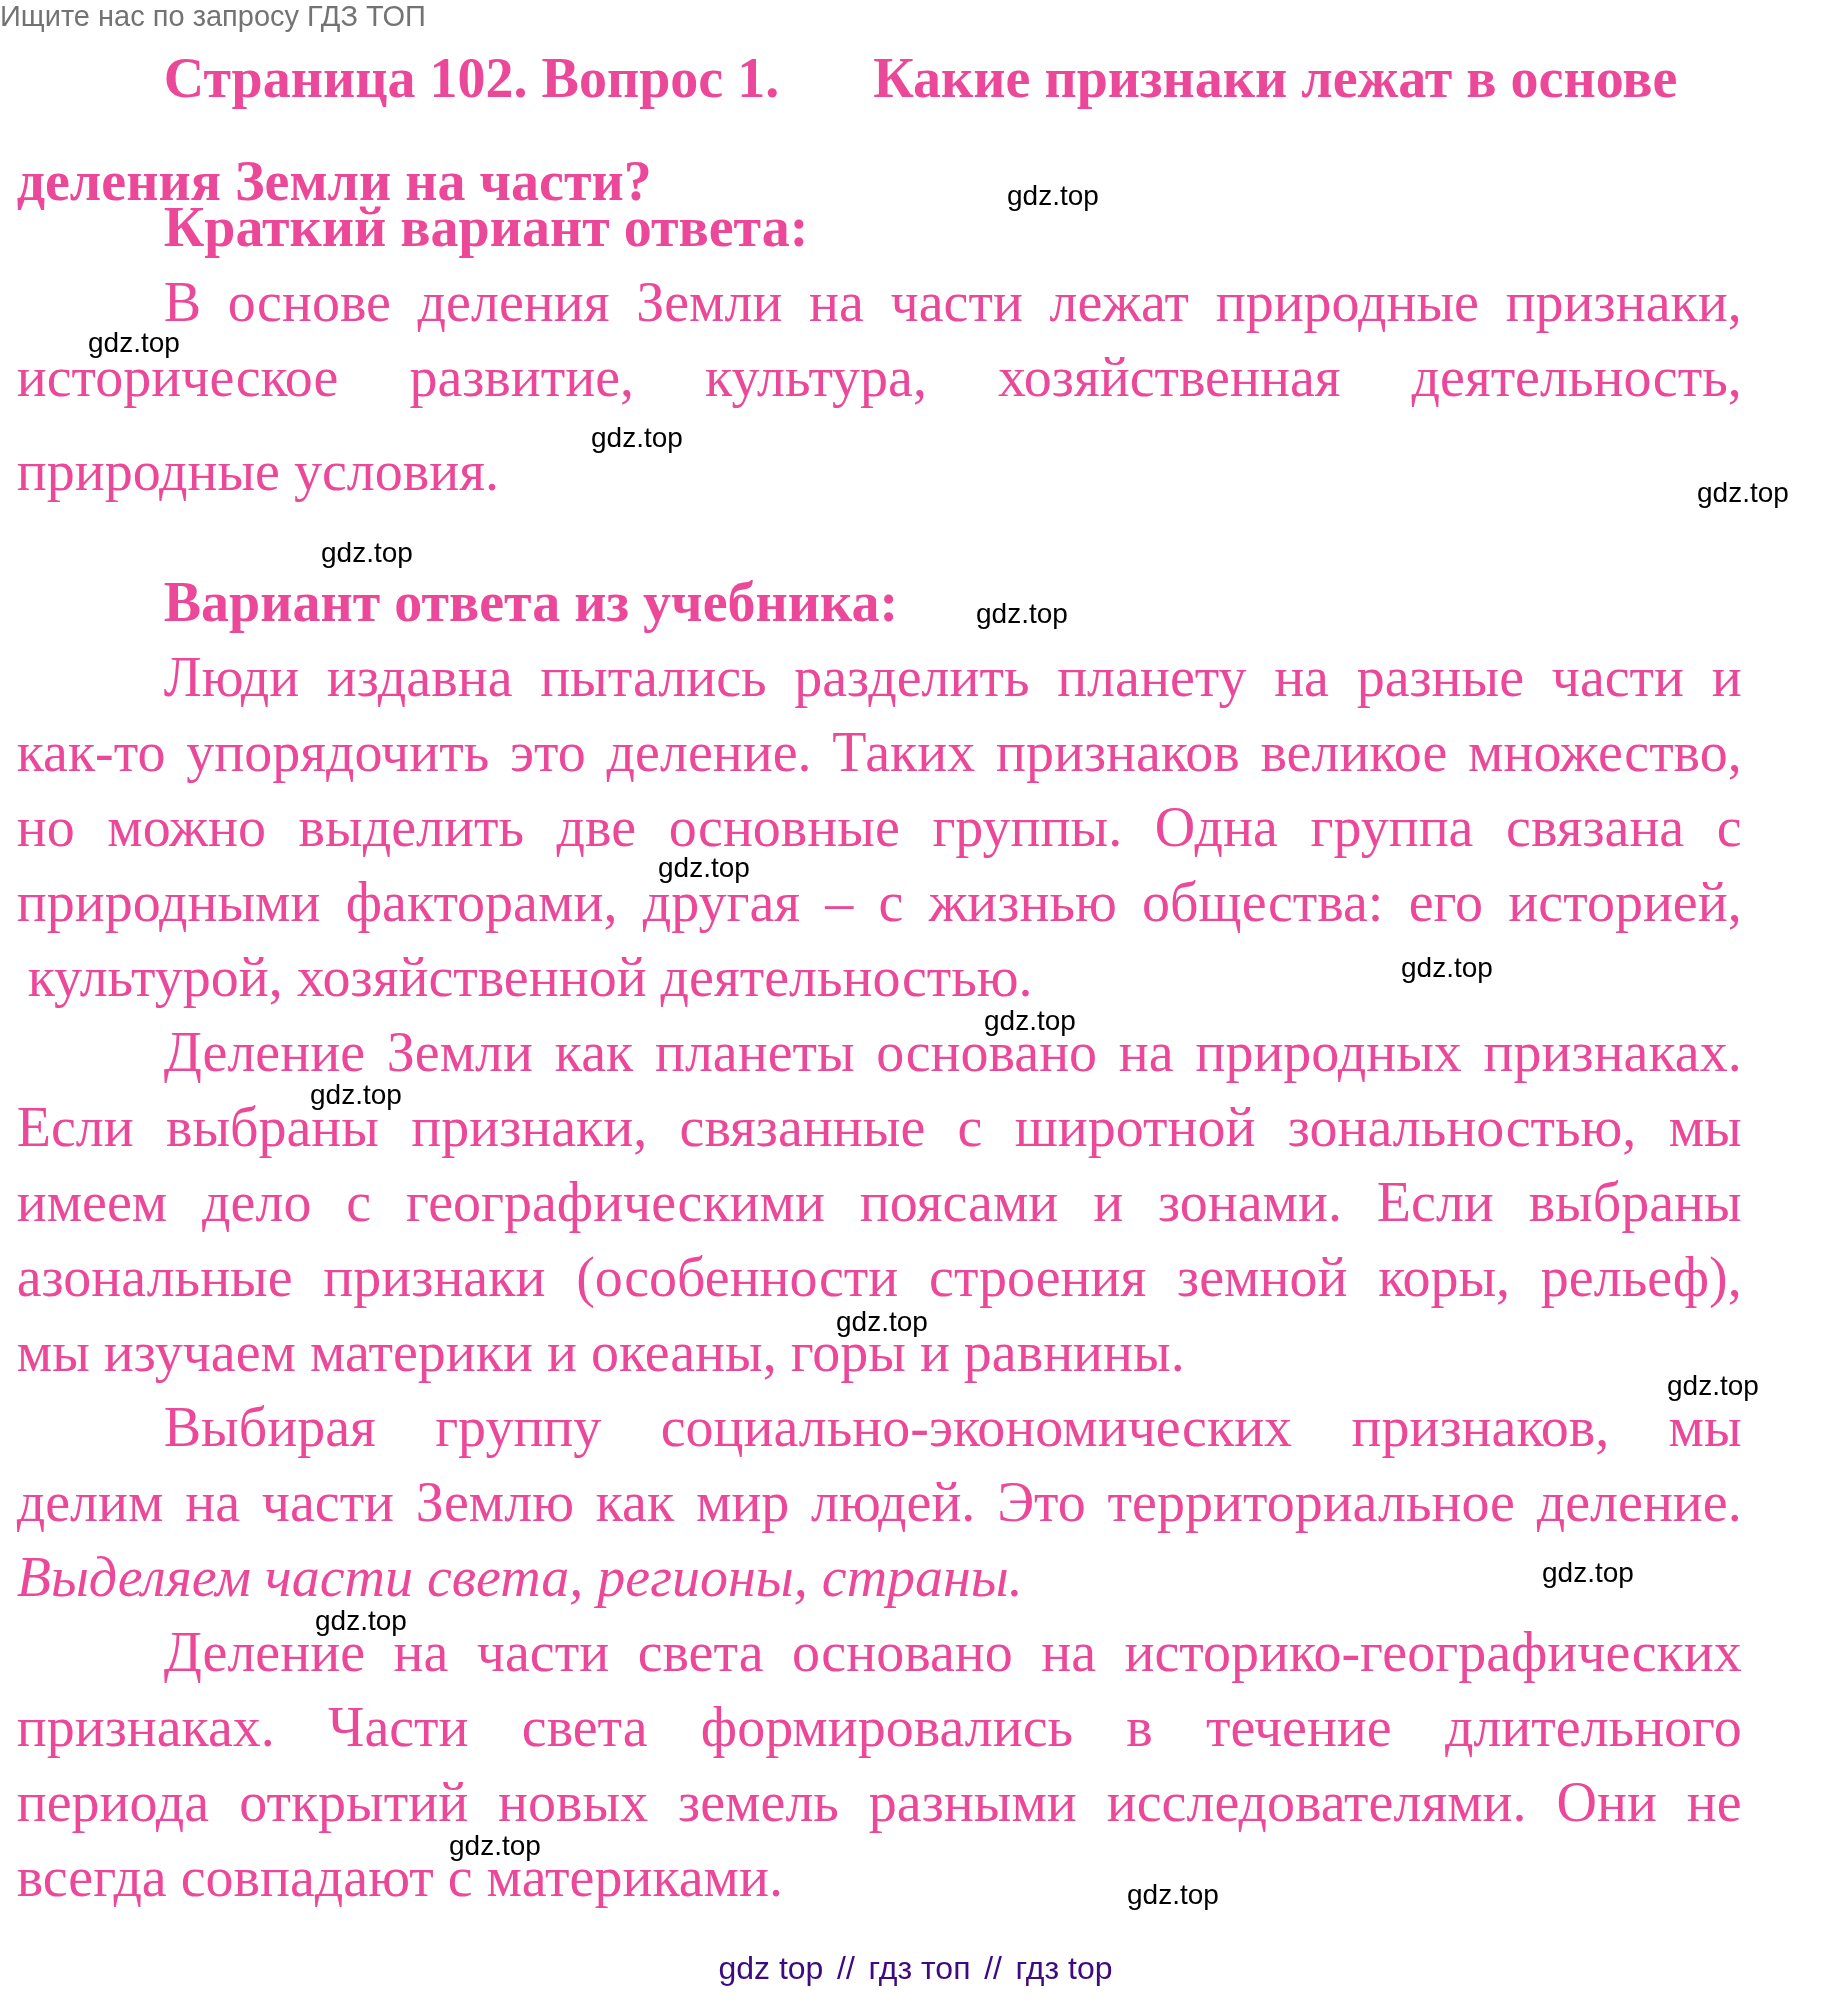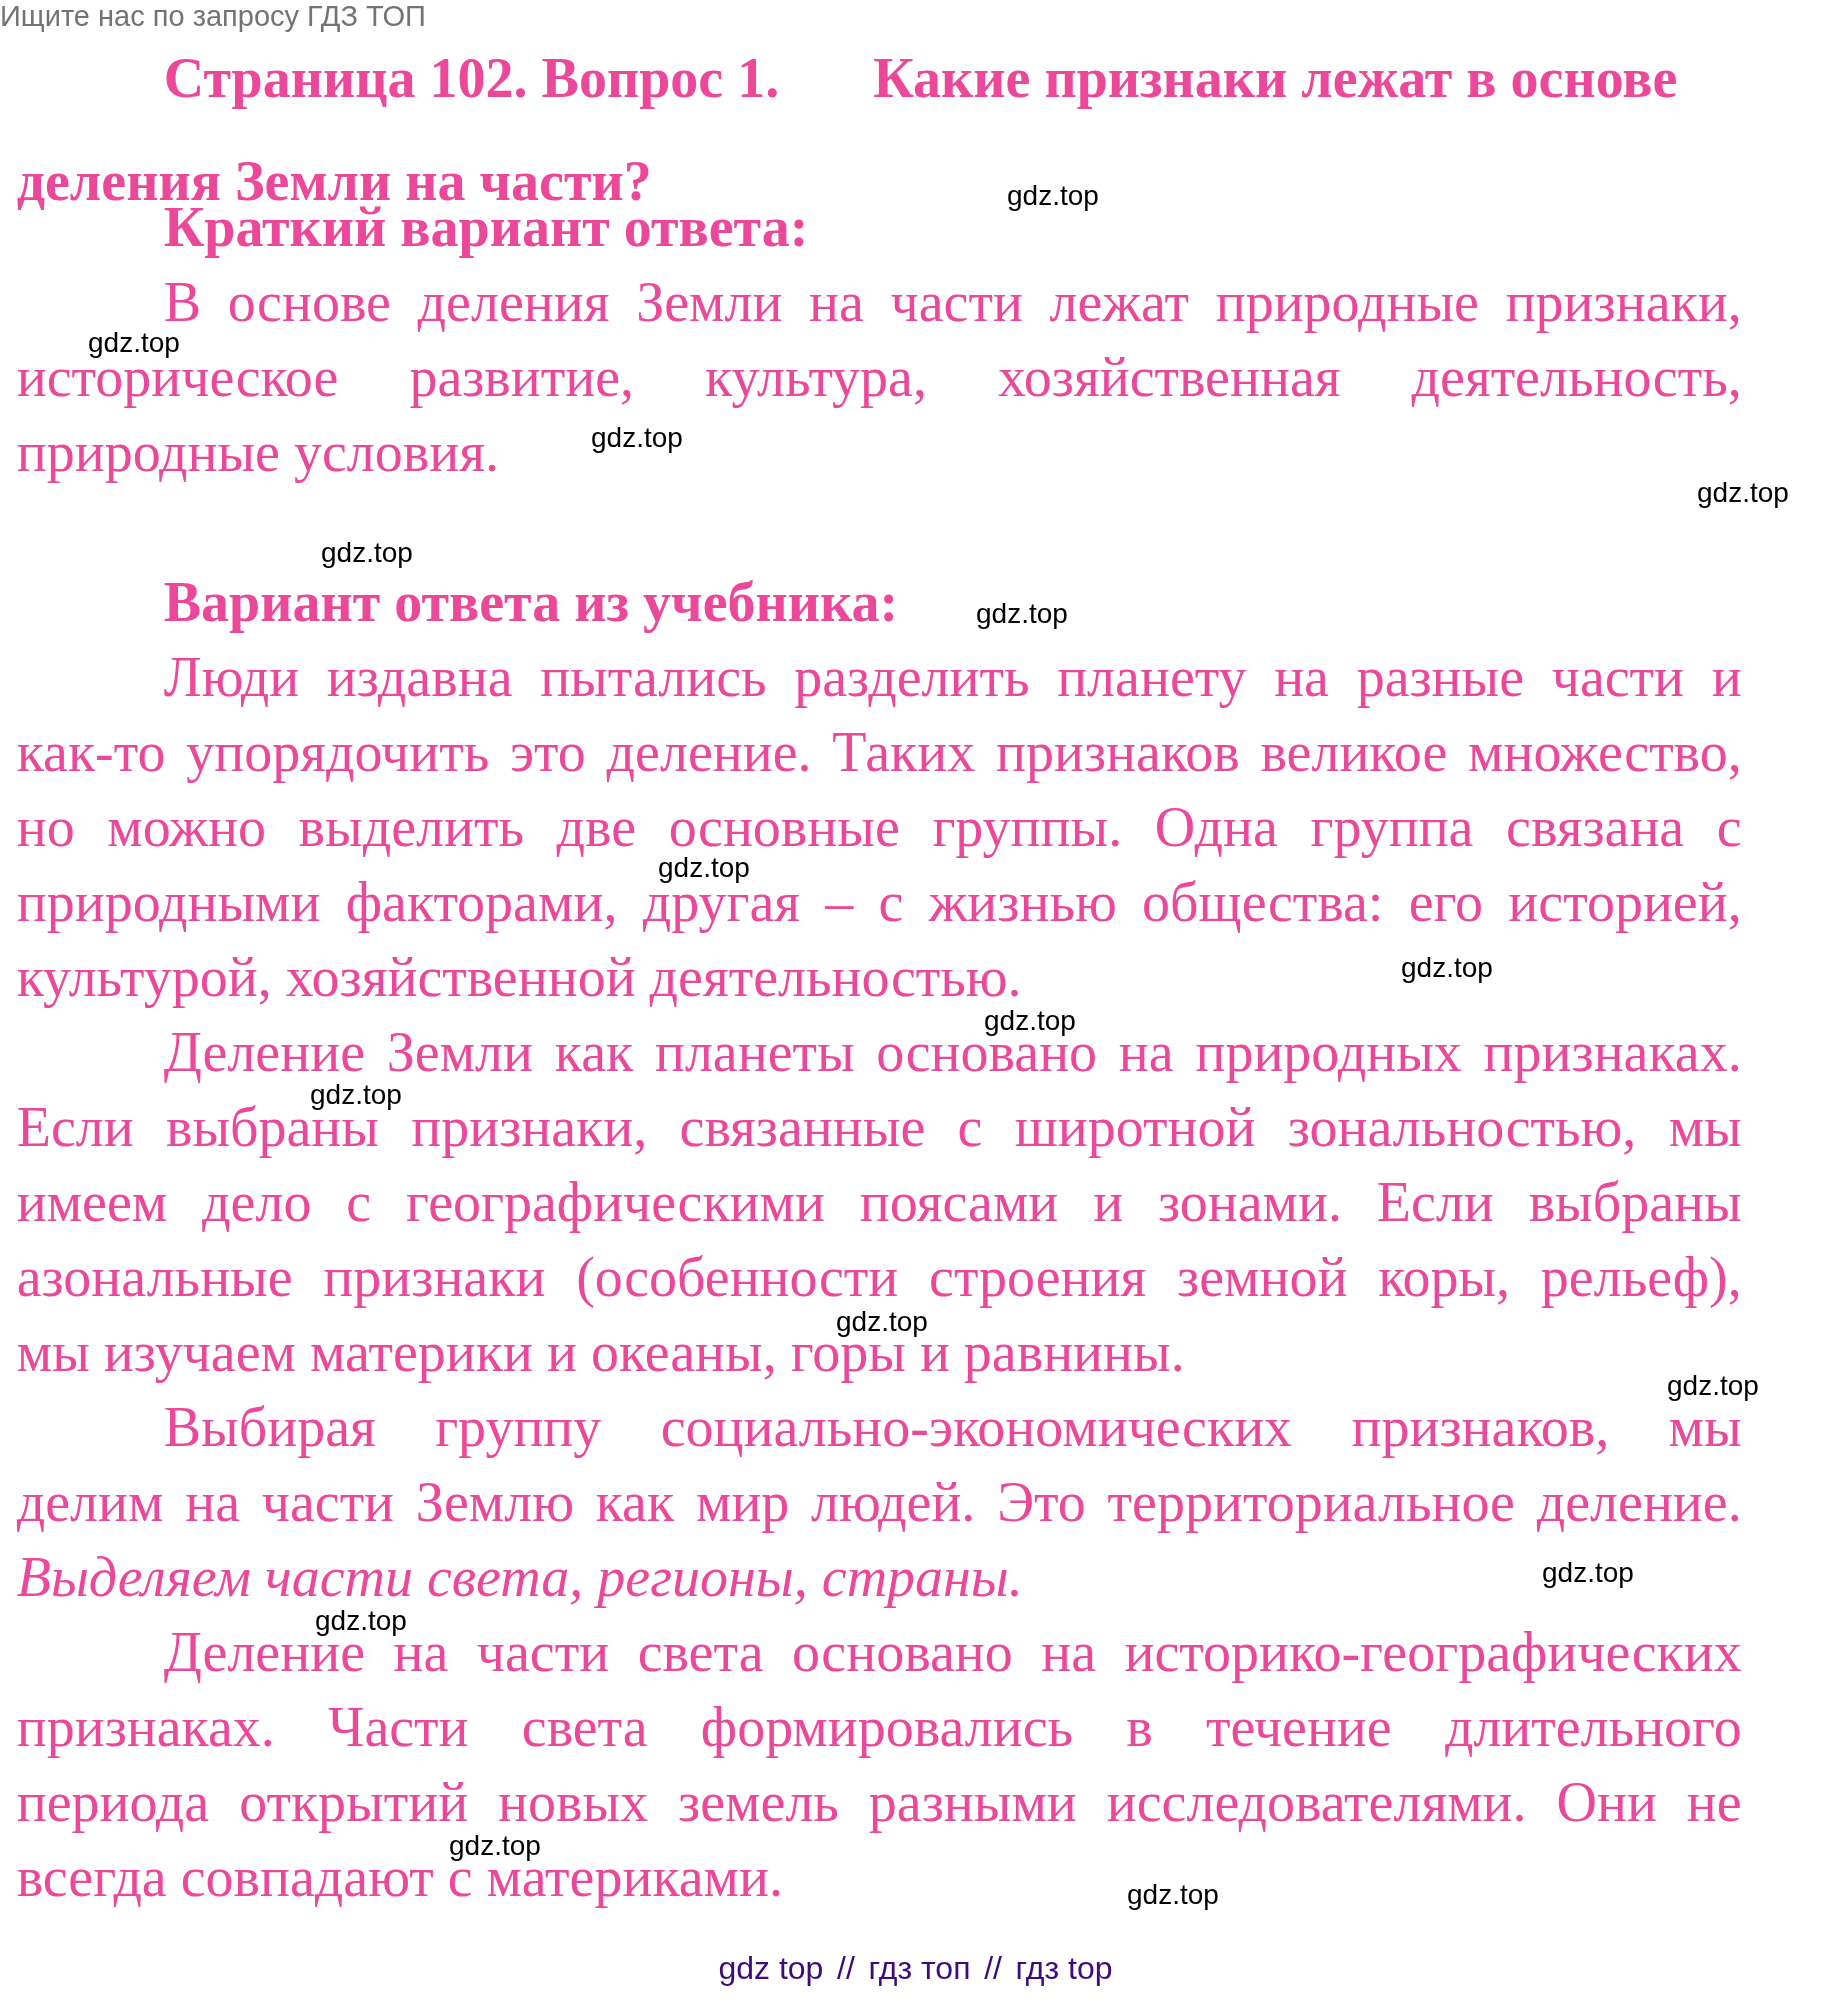--- a/index.html
+++ b/index.html
@@ -34,28 +34,28 @@
 <div class="banner">Ищите нас по запросу ГДЗ ТОП</div>
 
 <div class="line bold indent" style="top:46px;">
   <span>Страница 102. Вопрос 1.</span><span style="display:inline-block;width:94px;"></span><span>Какие признаки лежат в основе</span>
 </div>
 <div class="line bold" style="top:121px;margin-top:28px;">деления Земли на части?</div>
 
 <div class="line bold indent" style="top:195px;">Краткий вариант ответа:</div>
 <div class="line justify indent" style="top:270px;">В основе деления Земли на части лежат природные признаки,</div>
 <div class="line justify" style="top:345px;">историческое развитие, культура, хозяйственная деятельность,</div>
-<div class="line" style="top:420px;">природные условия.</div>
+<div class="line" style="top:439px;">природные условия.</div>
 
 <div class="line bold indent" style="top:570px;">Вариант ответа из учебника:</div>
 <div class="line justify indent" style="top:645px;">Люди издавна пытались разделить планету на разные части и</div>
 <div class="line justify" style="top:720px;">как-то упорядочить это деление. Таких признаков великое множество,</div>
 <div class="line justify" style="top:795px;">но можно выделить две основные группы. Одна группа связана с</div>
 <div class="line justify" style="top:870px;">природными факторами, другая – с жизнью общества: его историей,</div>
-<div class="line" style="top:945px;">культурой, хозяйственной деятельностью.</div>
+<div class="line" style="top:945px;margin-left:11px;">культурой, хозяйственной деятельностью.</div>
 <div class="line justify indent" style="top:1020px;">Деление Земли как планеты основано на природных признаках.</div>
 <div class="line justify" style="top:1095px;">Если выбраны признаки, связанные с широтной зональностью, мы</div>
 <div class="line justify" style="top:1170px;">имеем дело с географическими поясами и зонами. Если выбраны</div>
 <div class="line justify" style="top:1245px;">азональные признаки (особенности строения земной коры, рельеф),</div>
 <div class="line" style="top:1320px;">мы изучаем материки и океаны, горы и равнины.</div>
 <div class="line justify indent" style="top:1395px;">Выбирая группу социально-экономических признаков, мы</div>
 <div class="line justify" style="top:1470px;">делим на части Землю как мир людей. Это территориальное деление.</div>
 <div class="line" style="top:1545px;font-style:italic;">Выделяем части света, регионы, страны.</div>
 <div class="line justify indent" style="top:1620px;">Деление на части света основано на историко-географических</div>
 <div class="line justify" style="top:1695px;">признаках. Части света формировались в течение длительного</div>

